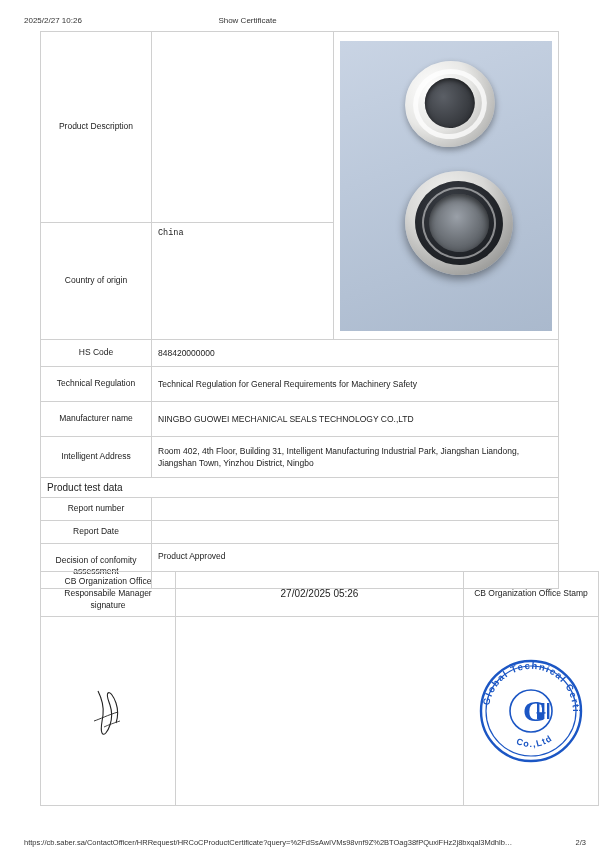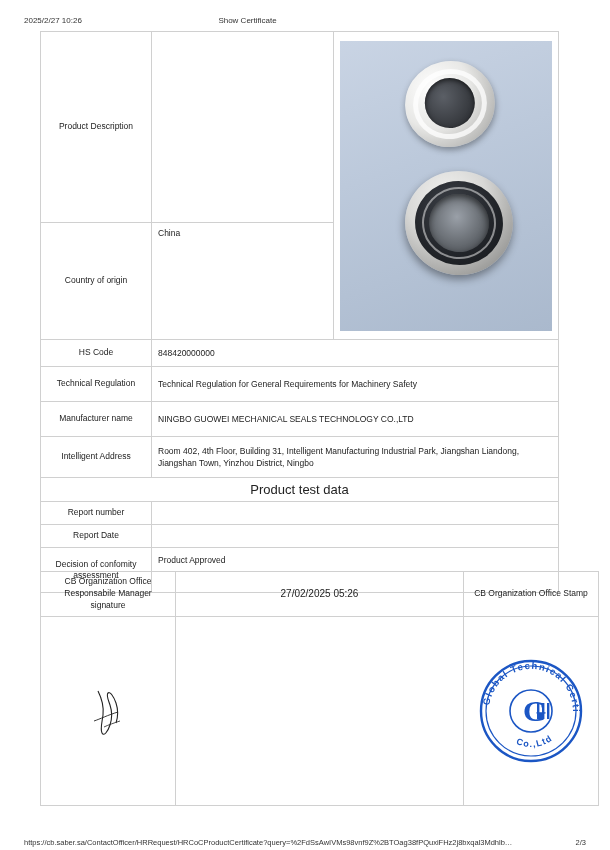--- a/index.html
+++ b/index.html
@@ -175,22 +175,22 @@
   .ring-bot .ringline {
     position: absolute;
     left: 17px; top: 16px;
     width: 74px; height: 72px;
     border-radius: 50%;
     border: 2px solid rgba(230,230,230,0.55);
     box-sizing: border-box;
   }
 
   .section-title td {
-    text-align: center;
-    font-size: 13px;
+    text-align: left;
+    font-size: 10px;
     padding: 5px 6px;
   }
 
   
   .sig-wrap {
     position: absolute;
     left: 40px;
     top: 571px;
     width: 519px;
   }
@@ -253,21 +253,21 @@
             <div class="outer"></div>
             <div class="mid"></div>
             <div class="ringline"></div>
             <div class="inner"></div>
           </div>
         </div>
       </td>
     </tr>
     <tr>
       <td class="lbl">Country of origin</td>
-      <td class="val val-left-pad" style="height:108px; vertical-align:top; ">China</td>
+      <td class="val val-left-pad" style="height:108px; vertical-align:top; font-family:Liberation Mono, monospace;">China</td>
     </tr>
     <tr>
       <td class="lbl">HS Code</td>
       <td class="val val-left-pad" colspan="2" style="height:18px;">848420000000</td>
     </tr>
     <tr>
       <td class="lbl">Technical Regulation</td>
       <td class="val val-left-pad" colspan="2" style="height:26px;">Technical Regulation for General Requirements for Machinery Safety</td>
     </tr>
     <tr>

